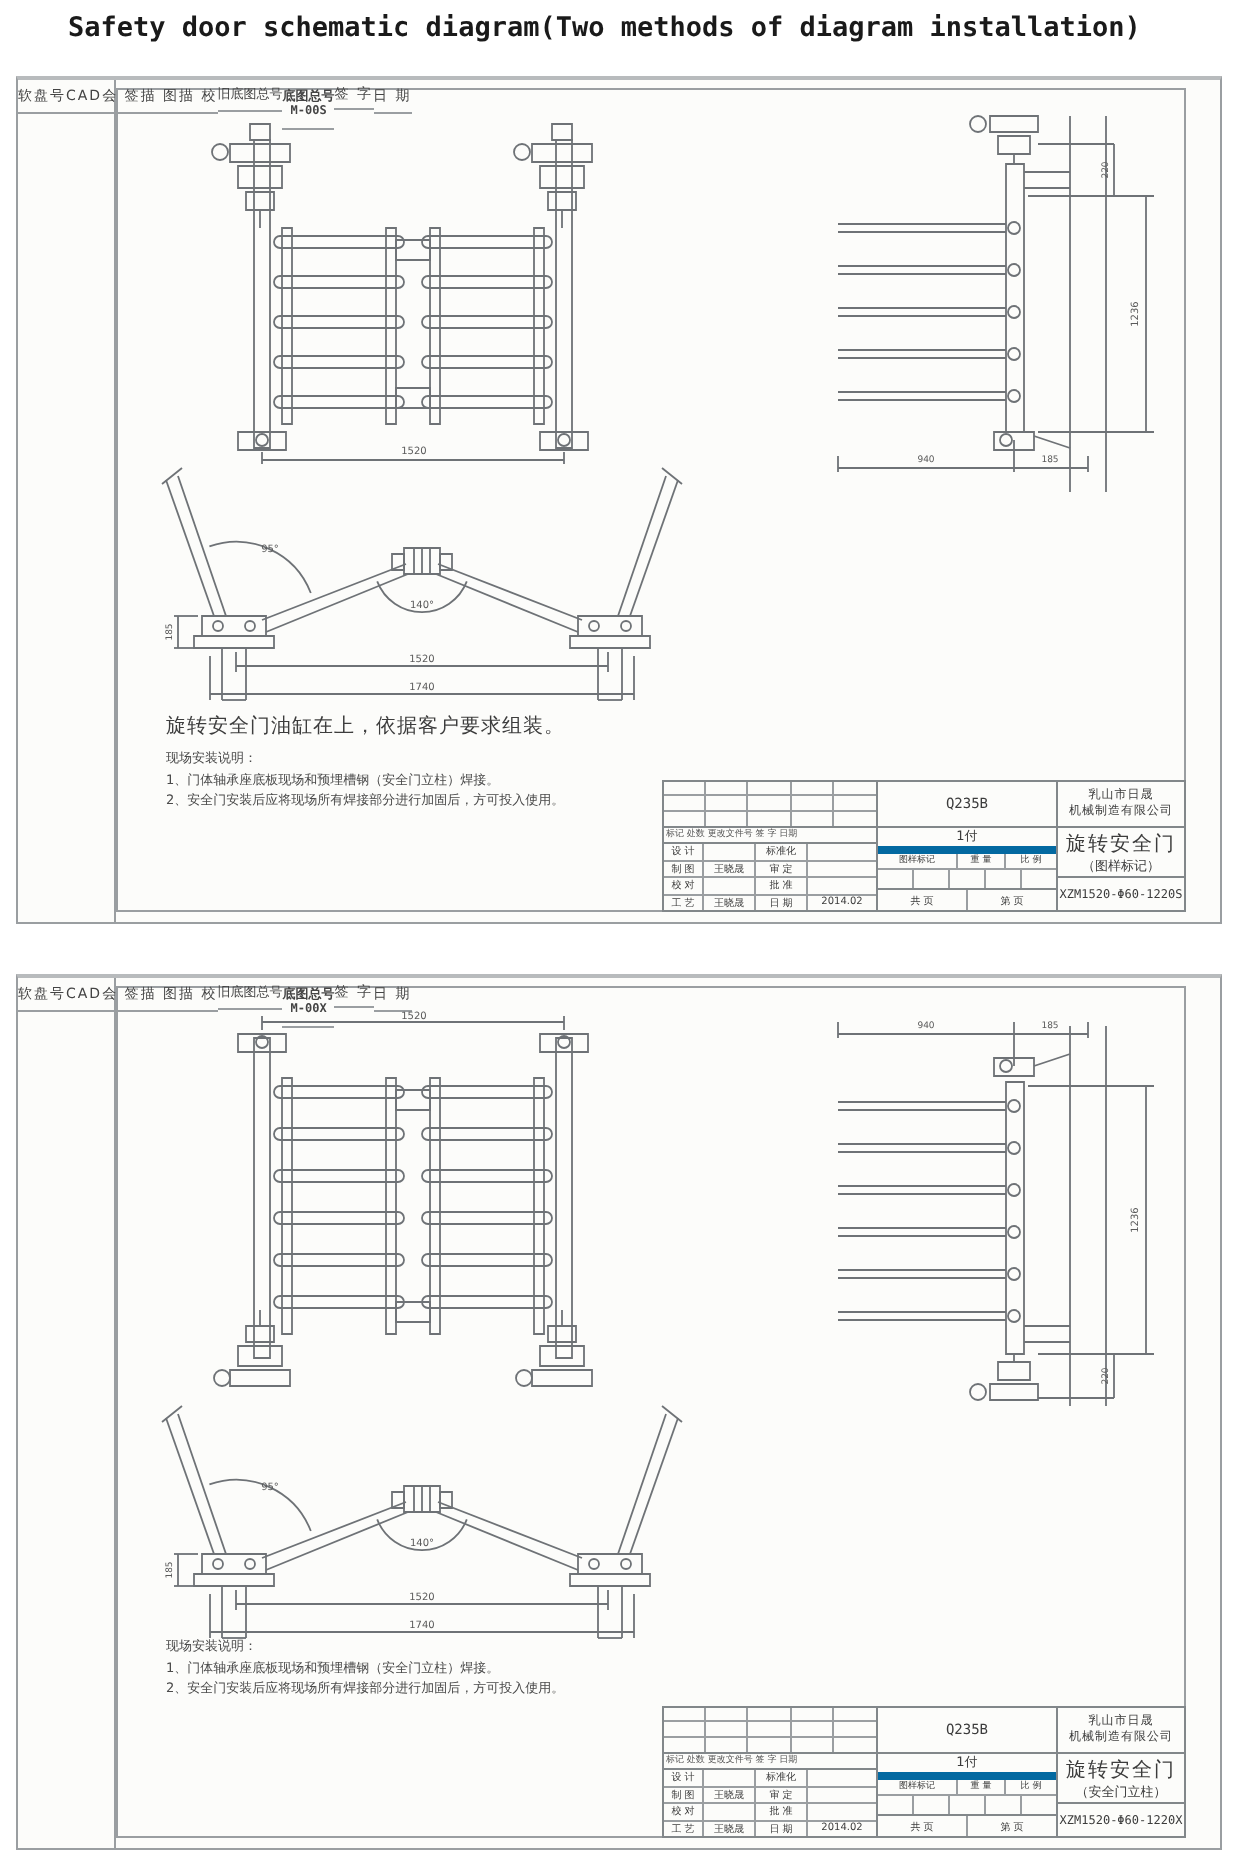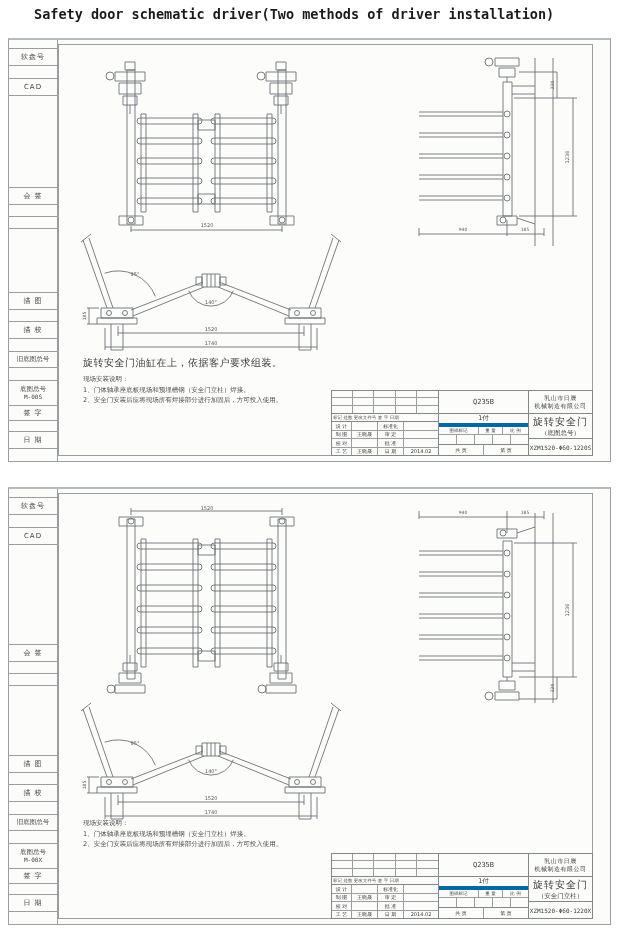--- a/index.html
+++ b/index.html
@@ -3,29 +3,29 @@
 <meta charset="utf-8">
 <style>
   html,body{margin:0;padding:0;}
   body{width:620px;height:932px;background:#fff;font-family:"DejaVu Sans",sans-serif;position:relative;color:#333;}
   .page-title{position:absolute;left:34px;top:6px;font-family:"DejaVu Sans Mono",monospace;font-size:13.5px;font-weight:bold;color:#1a1a1a;letter-spacing:0px;white-space:nowrap;}
   .sheet{position:absolute;left:8px;width:603px;background:#fcfcfa;border:1px solid #9a9ea1;border-top:2px solid #b8bbbd;box-sizing:border-box;}
   #sheet1{top:38px;height:424px;}
   #sheet2{top:487px;height:438px;}
   .frame{position:absolute;top:4px;left:49px;right:17px;bottom:5px;border:1px solid #9a9ea1;}
   
-  .sidecol{position:absolute;left:0;top:0;bottom:0;width:49px;display:flex;flex-direction:column;border-right:1px solid #9a9ea1;box-sizing:border-box;}
+  .sidecol{position:absolute;left:0;top:0;bottom:0;width:49px;display:flex;flex-direction:row;border-right:1px solid #9a9ea1;box-sizing:border-box;}
   .sc{border-bottom:1px solid #9a9ea1;flex:0 0 auto;display:flex;align-items:center;justify-content:center;text-align:center;}
   .sc.lbl{font-size:7px;color:#444;letter-spacing:1px;}
   .sc.small{font-size:6.5px;letter-spacing:0;}
   .s8{height:8px}.s10{height:10px}.s11{height:11px}.s12{height:12px}.s14{height:14px}.s15{height:15px}.s16{height:16px}.s24{height:24px}
   .grow1{flex:1 1 auto;}
   .grow2{flex:0.7 1 auto;}
   .slast{flex:0 0 12px;border-bottom:none;}
-  .twoline{flex-direction:column;line-height:1.35;letter-spacing:0;}
+  .twoline{flex-direction:column;line-height:1.35;letter-spacing:0;font-weight:bold;}
   .mono{font-family:"DejaVu Sans Mono",monospace;font-size:6px;color:#444;}
   
   .notes{position:absolute;width:280px;}
   #notes1{left:74px;top:316px;}
   #notes2{left:74px;top:330px;}
   .note-title{font-size:10px;color:#3d3d3d;letter-spacing:0.5px;margin-bottom:5px;}
   .note-heading{font-size:6.5px;color:#4a4a4a;margin-bottom:2px;}
   .note-line{font-size:6.5px;color:#4a4a4a;line-height:1.5;white-space:nowrap;}
   
   .tblock{position:absolute;right:17px;bottom:5px;width:262px;height:66px;border:1px solid #82878a;background:#fcfcfa;box-sizing:border-box;display:flex;color:#3c3c3c;}
@@ -62,21 +62,21 @@
   .tb-prod div:last-child{font-size:6.5px;}
   .tb-no{flex:1;display:flex;align-items:center;justify-content:center;font-size:6px;font-family:"DejaVu Sans Mono",monospace;white-space:nowrap;}
   
   svg.draw{position:absolute;overflow:visible;}
   svg.draw *{stroke:#6e7276;fill:none;stroke-width:0.9;vector-effect:non-scaling-stroke;}
   svg.draw text{fill:#5a5a5a;stroke:none;font-family:"DejaVu Sans",sans-serif;}
 </style>
 </head>
 <body>
 
-<div class="page-title">Safety door schematic driver(Two methods of driver installation)</div>
+<div class="page-title">Safety door schematic diagram(Two methods of diagram installation)</div>
 
 <section class="sheet" id="sheet1">
   <div class="frame"></div>
 
   <div class="sidecol">
     <div class="sc s8"></div>
     <div class="sc s16 lbl">软盘号</div>
     <div class="sc s12"></div>
     <div class="sc s16 lbl">CAD</div>
     <div class="sc grow1"></div>
@@ -353,21 +353,21 @@
         <span>第  页</span>
       </div>
     </div>
     <div class="tb-right">
       <div class="tb-co">
         <div>乳山市日晟</div>
         <div>机械制造有限公司</div>
       </div>
       <div class="tb-prod">
         <div>旋转安全门</div>
-        <div>（底图总号）</div>
+        <div>（图样标记）</div>
       </div>
       <div class="tb-no">XZM1520-Φ60-1220S</div>
     </div>
   </div>
 </section>
 
 <section class="sheet" id="sheet2">
   <div class="frame"></div>
 
   <div class="sidecol">

